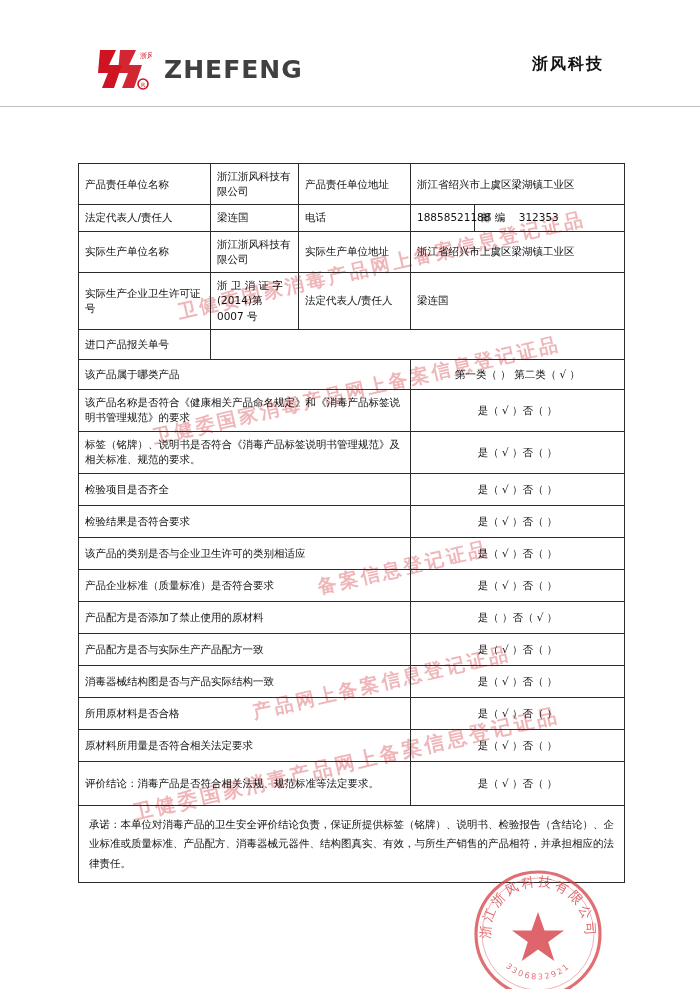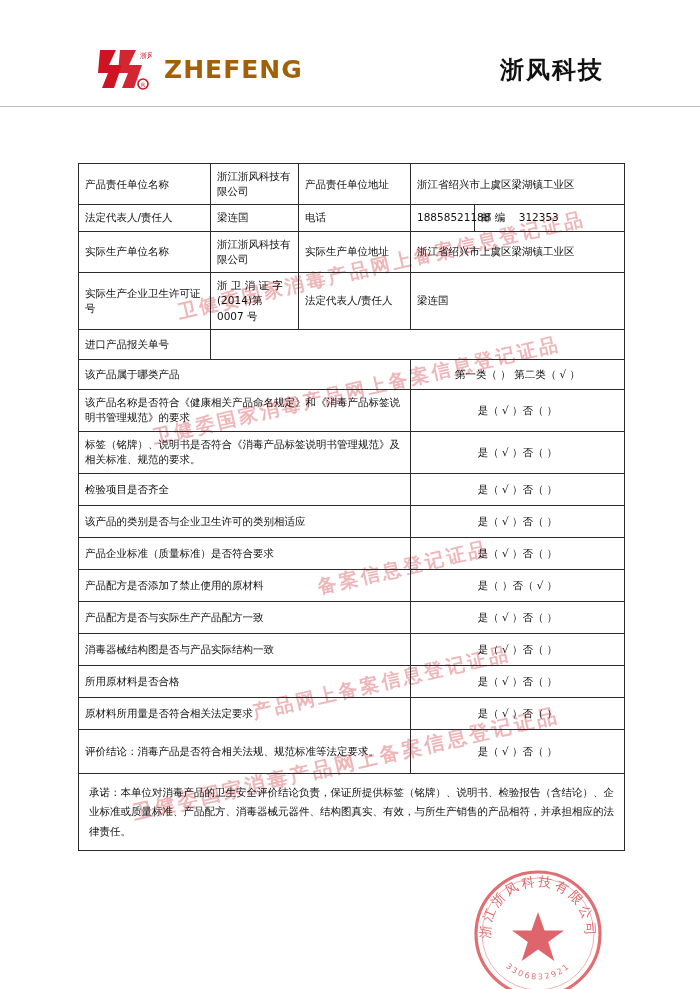--- a/index.html
+++ b/index.html
@@ -36,27 +36,27 @@
     width: 56px;
     height: 46px;
     position: relative;
   }
   .brand-logo .logo-svg { display: block; }
   .brand-name {
     font-family: "DejaVu Sans", "Liberation Sans", sans-serif;
     font-size: 25px;
     font-weight: bold;
     letter-spacing: 1px;
-    color: #a16207;
+    color: #404040;
   }
   .brand-cn {
     position: absolute;
     right: 96px;
     top: 14px;
-    font-size: 24px;
+    font-size: 16px;
     font-weight: bold;
     letter-spacing: 2px;
     color: #111;
     font-family: Liberation Serif, serif;
   }
   .header-rule {
     position: absolute;
     left: 0;
     top: 66px;
     width: 700px;
@@ -213,20 +213,24 @@
       </tr>
       <tr style="height:42px">
         <td class="lbl" colspan="3">标签（铭牌）、说明书是否符合《消毒产品标签说明书管理规范》及相关标准、规范的要求。</td>
         <td class="opt" colspan="2">是（ √ ）否（  ）</td>
       </tr>
       <tr class="rowtall">
         <td class="lbl" colspan="3">检验项目是否齐全</td>
         <td class="opt" colspan="2">是（ √ ）否（  ）</td>
       </tr>
       <tr class="rowtall">
+        <td class="lbl" colspan="3">检验结果是否符合要求</td>
+        <td class="opt" colspan="2">是（ √ ）否（  ）</td>
+      </tr>
+      <tr class="rowtall">
         <td class="lbl" colspan="3">该产品的类别是否与企业卫生许可的类别相适应</td>
         <td class="opt" colspan="2">是（ √ ）否（  ）</td>
       </tr>
       <tr class="rowtall">
         <td class="lbl" colspan="3">产品企业标准（质量标准）是否符合要求</td>
         <td class="opt" colspan="2">是（ √ ）否（  ）</td>
       </tr>
       <tr class="rowtall">
         <td class="lbl" colspan="3">产品配方是否添加了禁止使用的原材料</td>
         <td class="opt" colspan="2">是（  ）否（ √ ）</td>

